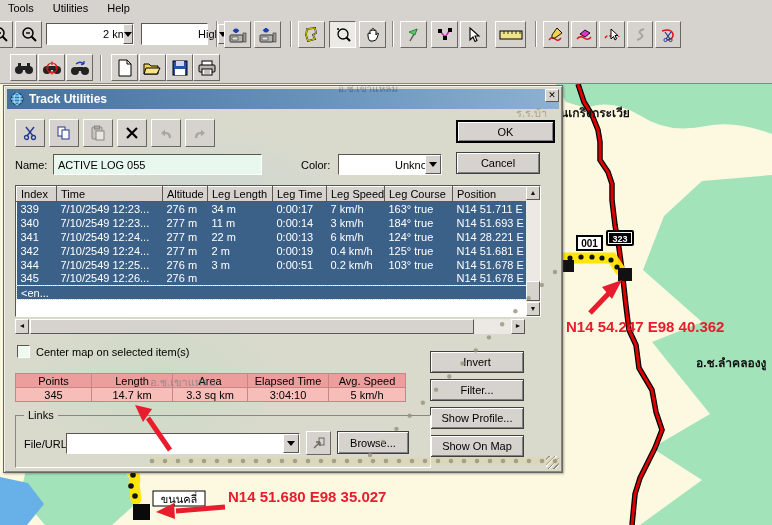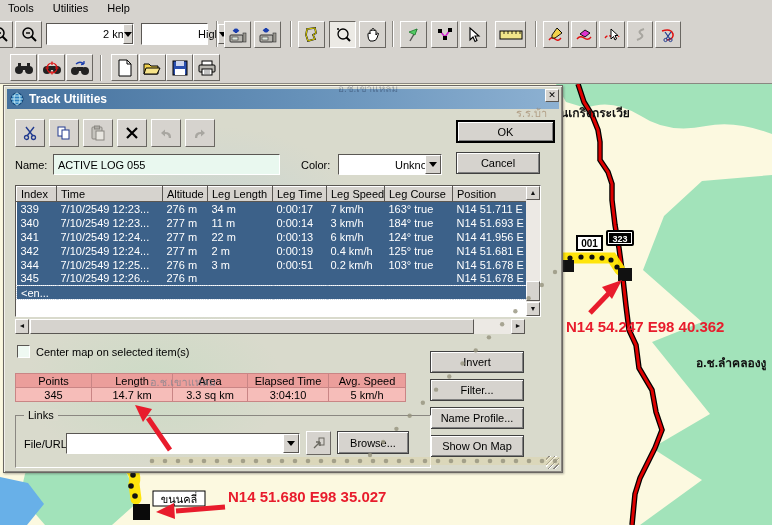--- a/index.html
+++ b/index.html
@@ -376,21 +376,21 @@
         <path d="M3,7 L7,3.5 L7,6 Q13,6 13,11 L13,12 L10.8,12 Q10.8,8 7,8 L7,10.5 Z" fill="#a8a6a0"></path>
       </svg>
   </div>
   <div class="tbtn" style="left:181px;top:33px;width:30px;height:28px">
     <svg width="16" height="14">
         <path d="M13,7 L9,3.5 L9,6 Q3,6 3,11 L3,12 L5.2,12 Q5.2,8 9,8 L9,10.5 Z" fill="#a8a6a0"></path>
       </svg>
   </div>
 
   <span class="dlabel" style="left:11px;top:73px">Name:</span>
-  <input style="position: absolute; left: 49px; top: 68px; width: 227px; height: 21px; background: rgb(233, 248, 239); border-width: 1px; border-style: solid; border-image: initial; border-color: rgb(90, 87, 83) rgb(255, 255, 255) rgb(255, 255, 255) rgb(90, 87, 83); font-size: 11px; padding: 0px 4px; font-family: inherit;" value="ACTIVE LOG 055">
+  <input style="position: absolute; left: 49px; top: 68px; width: 209px; height: 21px; background: rgb(233, 248, 239); border-width: 1px; border-style: solid; border-image: initial; border-color: rgb(90, 87, 83) rgb(255, 255, 255) rgb(255, 255, 255) rgb(90, 87, 83); font-size: 11px; padding: 0px 4px; font-family: inherit;" value="ACTIVE LOG 055">
   <span class="dlabel" style="left:297px;top:73px">Color:</span>
   <div class="combo" style="left:334px;top:68px;width:104px;height:21px">
     <span class="txt" style="text-align:center">Unknown</span>
     <span class="drop">
         <span class="arrow-down"></span>
       </span>
   </div>
 
   <button class="btn default" style="left:452px;top:34px;width:99px;height:23px">OK</button>
   <button class="btn" style="left:452px;top:66px;width:84px;height:22px">Cancel</button>
@@ -441,21 +441,21 @@
             <td>N14 51.693 E</td>
           </tr>
           <tr>
             <td>341</td>
             <td>7/10/2549 12:24...</td>
             <td>277 m</td>
             <td>22 m</td>
             <td>0:00:13</td>
             <td>6 km/h</td>
             <td>124° true</td>
-            <td>N14 41.956 E</td>
+            <td>N14 28.221 E</td>
           </tr>
           <tr>
             <td>342</td>
             <td>7/10/2549 12:24...</td>
             <td>277 m</td>
             <td>2 m</td>
             <td>0:00:19</td>
             <td>0.4 km/h</td>
             <td>125° true</td>
             <td>N14 51.681 E</td>
@@ -521,21 +521,21 @@
           <td>14.7 km</td>
           <td>3.3 sq km</td>
           <td>3:04:10</td>
           <td>5 km/h</td>
         </tr>
   </tbody>
     </table>
 
   <button class="btn rightbtn" style="top:265px">Invert</button>
   <button class="btn rightbtn" style="top:293px">Filter...</button>
-  <button class="btn rightbtn" style="top:321px">Name Profile...</button>
+  <button class="btn rightbtn" style="top:321px">Show Profile...</button>
   <button class="btn rightbtn" style="top:349px">Show On Map</button>
 
   <div id="links">
     <span id="linkslegend" style="position:absolute;left:8px;top:-7px;background:#d9dacc;padding:0 4px;font-size:11px">Links</span>
     <span class="dlabel" style="left:8px;top:22px">File/URL:</span>
     <div class="combo" style="left:50px;top:17px;width:234px;height:21px">
       <span class="txt"></span>
       <span class="drop">
           <span class="arrow-down"></span>
         </span>

